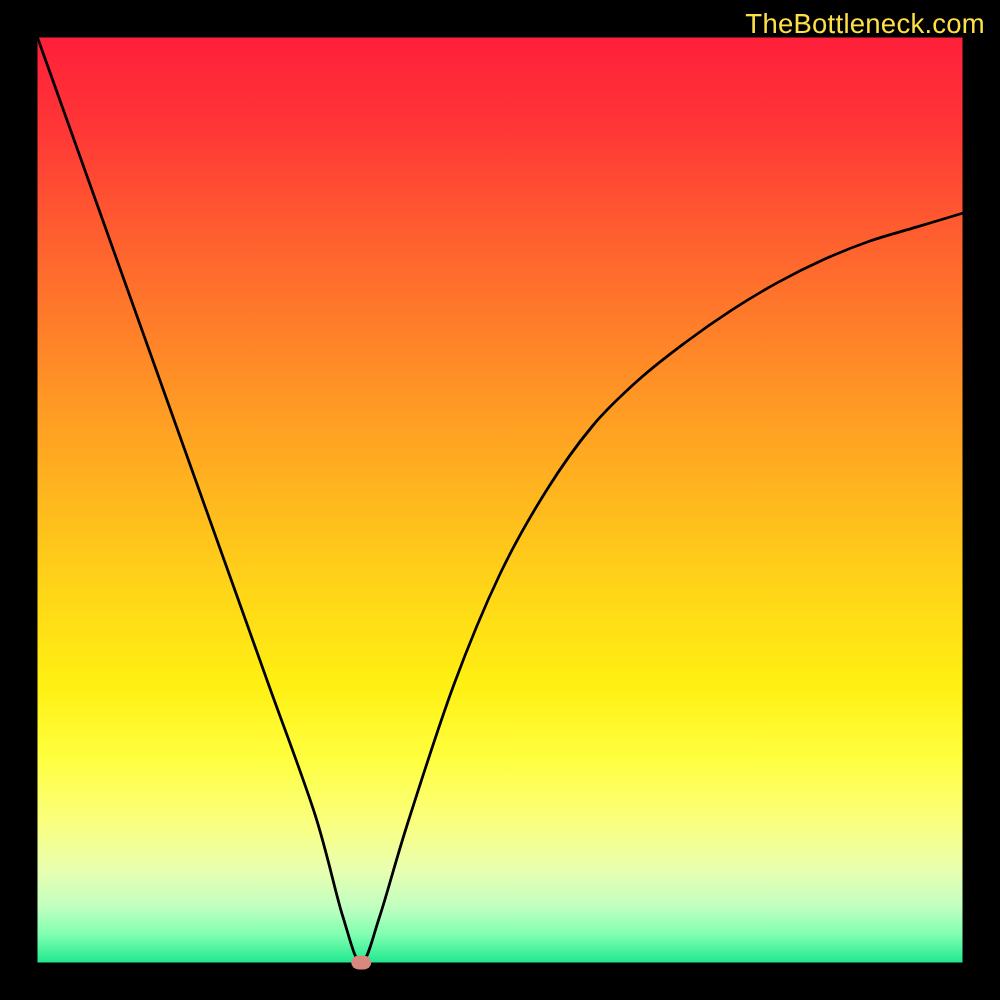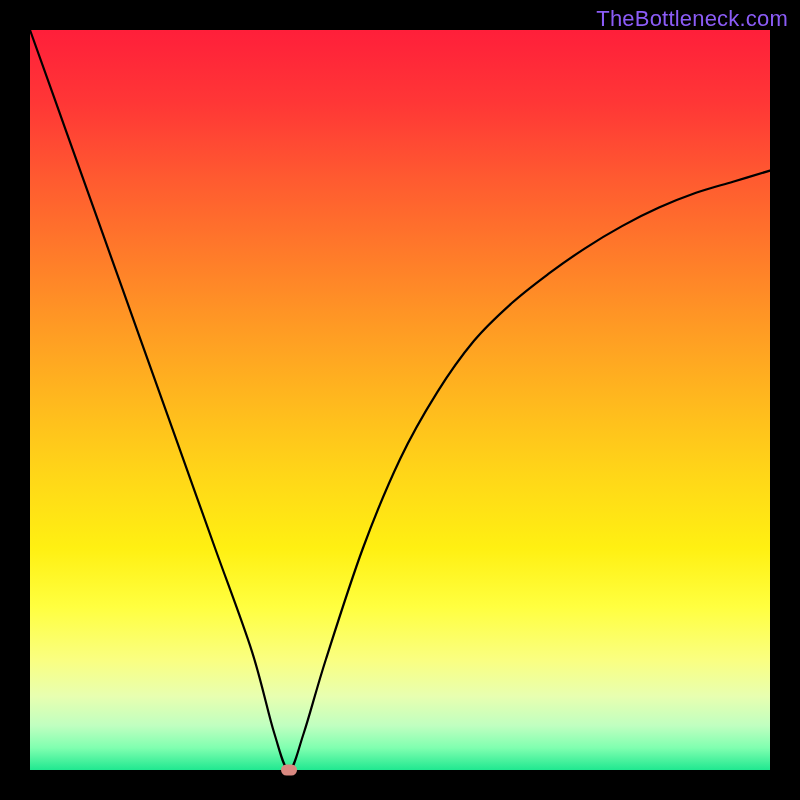--- a/index.html
+++ b/index.html
@@ -14,21 +14,21 @@
   .container {
     width: 800px;
     height: 800px;
     position: relative;
   }
   .watermark {
     position: absolute;
     top: 6px;
     right: 12px;
     font-size: 22px;
-    color: #8b5cf6;
+    color: #fde047;
     font-weight: 400;
     z-index: 10;
     letter-spacing: 0.2px;
   }
   .marker {
     position: absolute;
     width: 16px;
     height: 11px;
     background: #d98880;
     border-radius: 6px;

